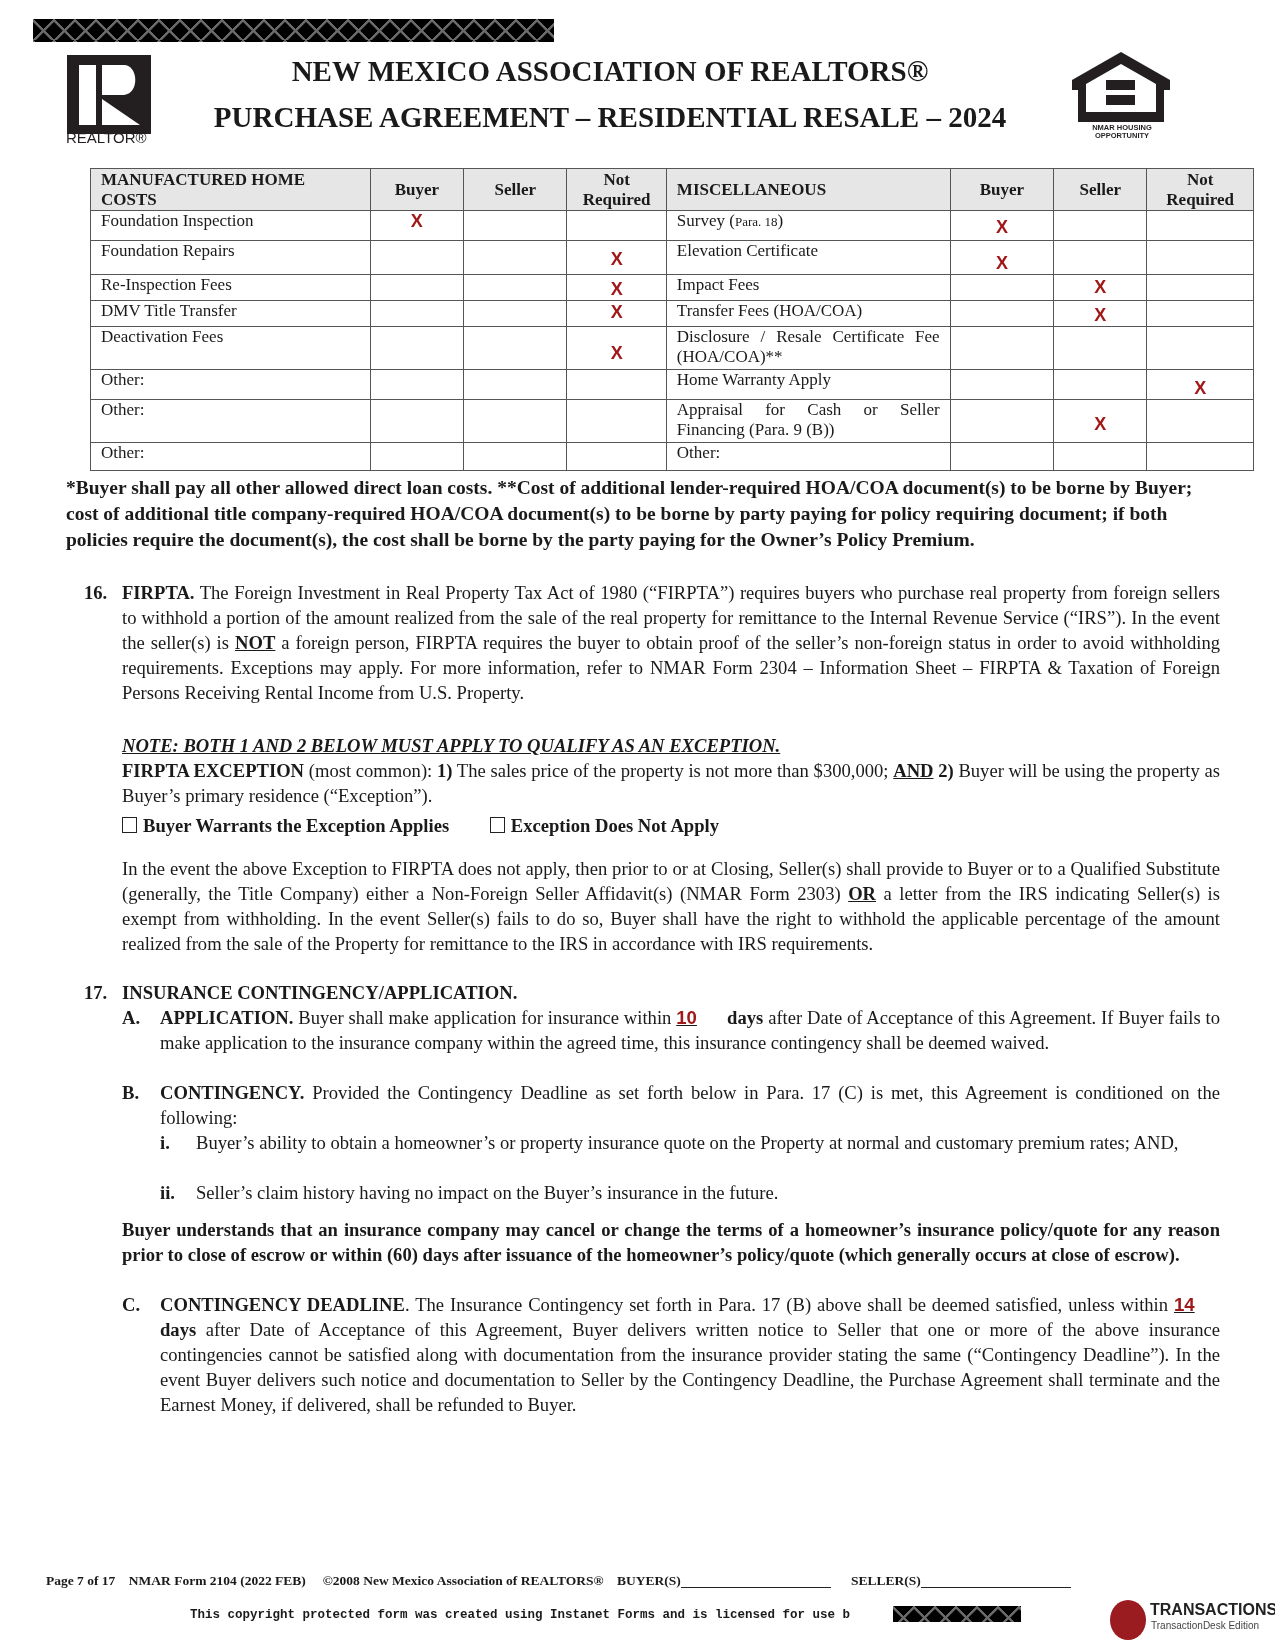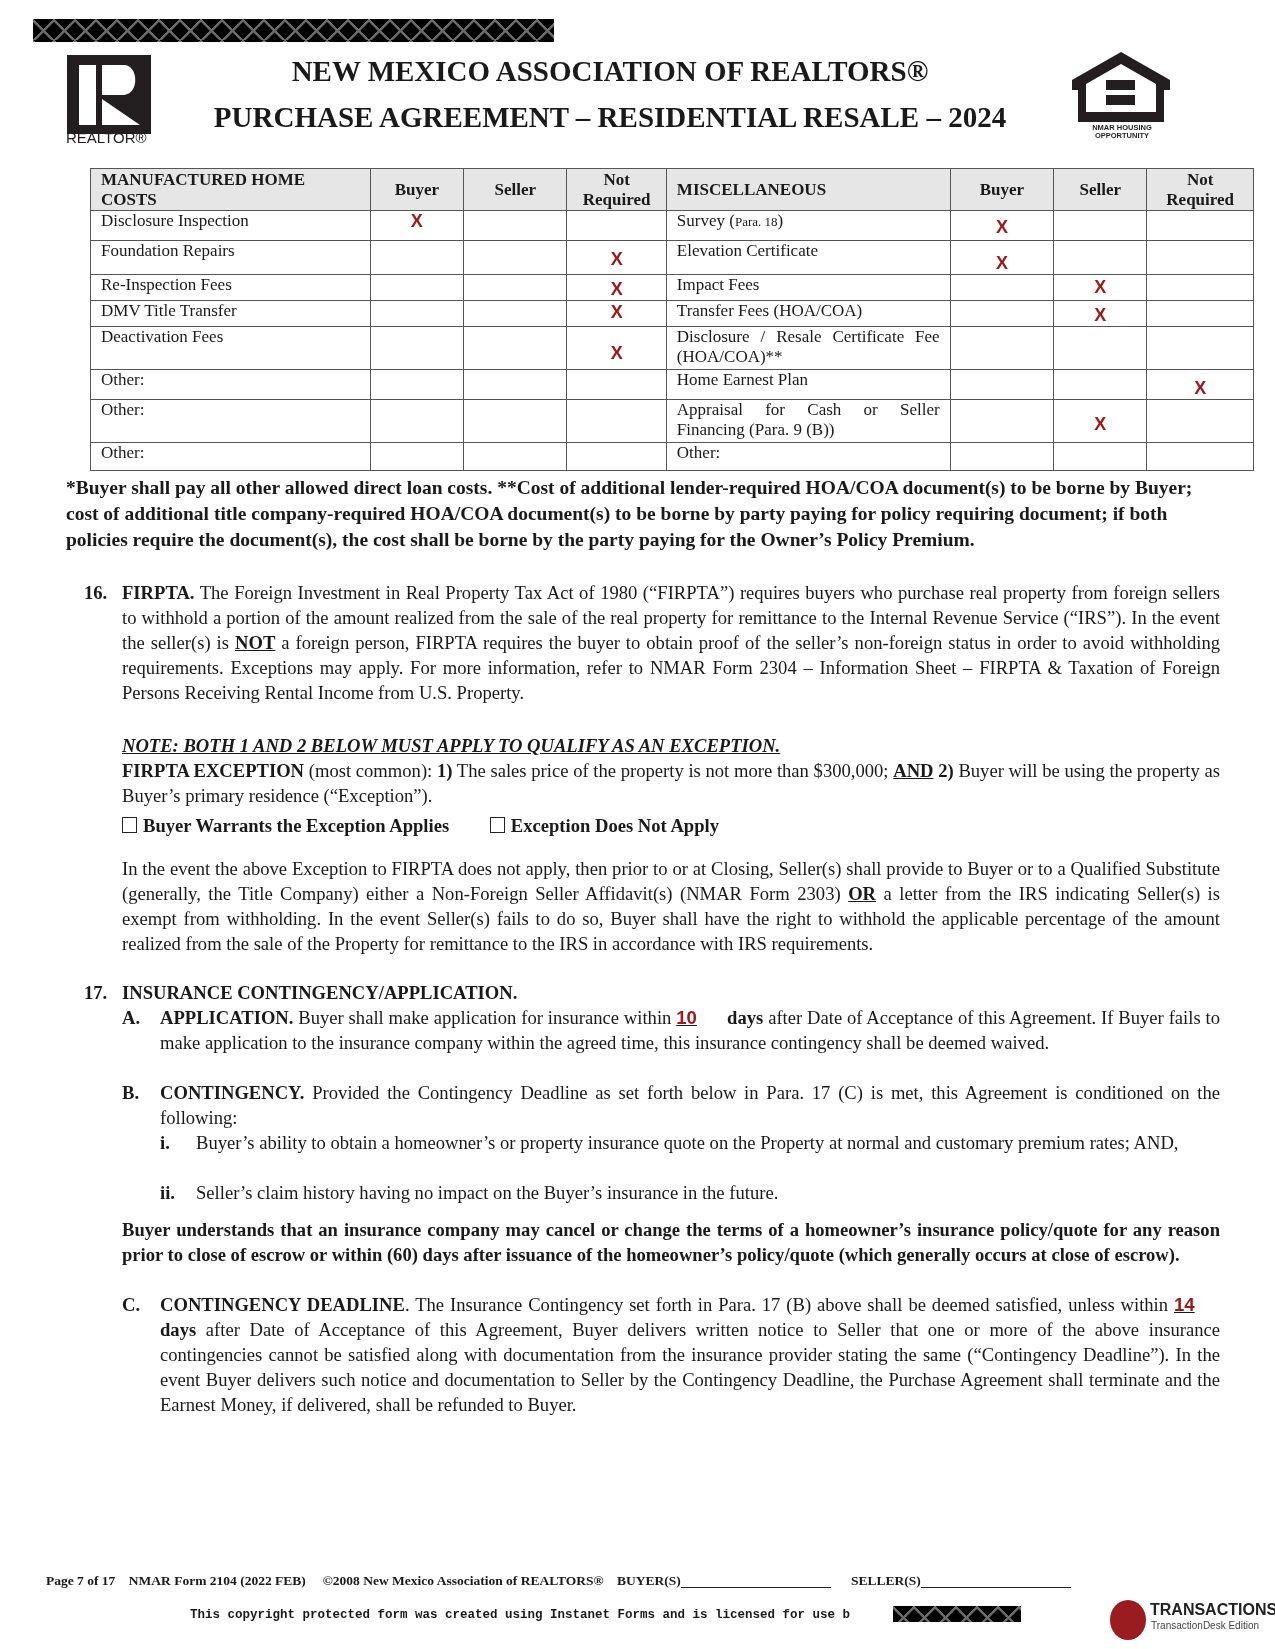--- a/index.html
+++ b/index.html
@@ -100,21 +100,21 @@
     <th class="label">MANUFACTURED HOME COSTS</th>
     <th>Buyer</th>
     <th>Seller</th>
     <th>Not Required</th>
     <th class="label">MISCELLANEOUS</th>
     <th>Buyer</th>
     <th>Seller</th>
     <th>Not Required</th>
   </tr>
   <tr style="height:30px">
-    <td>Disclosure Inspection</td>
+    <td>Foundation Inspection</td>
     <td class="mark"><span class="x">X</span></td>
     <td class="mark"></td>
     <td class="mark"></td>
     <td><span>Survey (</span><span class="para-small">Para. 18</span><span>)</span></td>
     <td class="mark"><span class="x" style="margin-top:6px">X</span></td>
     <td class="mark"></td>
     <td class="mark"></td>
   </tr>
   <tr style="height:30px">
     <td>Foundation Repairs</td>
@@ -154,21 +154,21 @@
     <td class="item">Disclosure / Resale Certificate Fee (HOA/COA)**</td>
     <td class="mark"></td>
     <td class="mark"></td>
     <td class="mark"></td>
   </tr>
   <tr style="height:29px">
     <td>Other:</td>
     <td class="mark"></td>
     <td class="mark"></td>
     <td class="mark"></td>
-    <td>Home Earnest Plan</td>
+    <td>Home Warranty Apply</td>
     <td class="mark"></td>
     <td class="mark"></td>
     <td class="mark"><span class="x" style="margin-top:8px">X</span></td>
   </tr>
   <tr style="height:43px">
     <td>Other:</td>
     <td class="mark"></td>
     <td class="mark"></td>
     <td class="mark"></td>
     <td class="item">Appraisal for Cash or Seller Financing (Para. 9 (B))</td>

